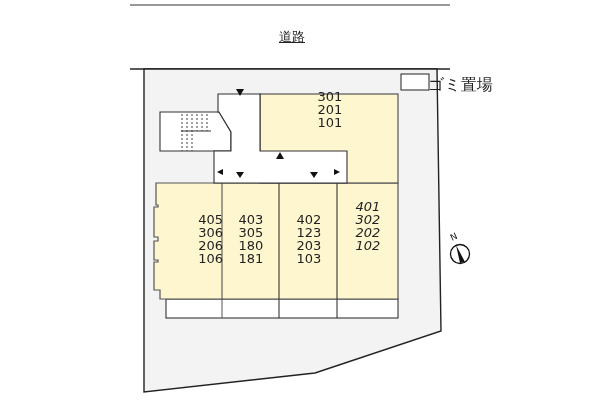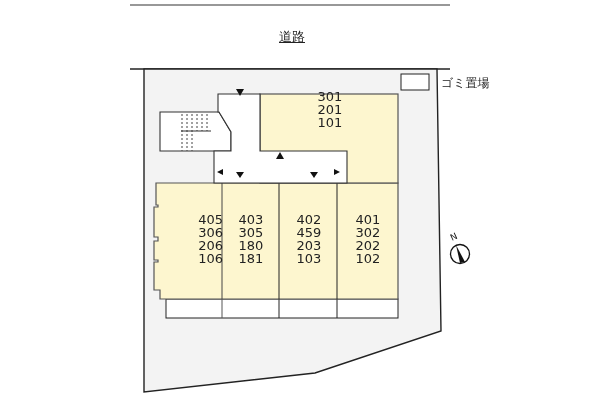--- a/index.html
+++ b/index.html
@@ -1,21 +1,21 @@
 <!DOCTYPE html>
 <html><head>
   <meta charset="utf-8">
   <style>
     html, body { margin: 0; padding: 0; background: #ffffff; }
     body { width: 600px; height: 400px; position: relative; overflow: hidden;
            font-family: "DejaVu Sans", sans-serif; }
     svg { position: absolute; left: 0; top: 0; }
     .lbl { position: absolute; color: #222; font-family: "DejaVu Sans", sans-serif; }
     .road-label { left: 262px; top: 28px; width: 60px; text-align: center; font-size: 13px; text-decoration: underline; }
-    .garbage-label { left: 441px; top: 75px; font-size: 12px; white-space: nowrap; }
+    .garbage-label { left: 428px; top: 75px; font-size: 16px; white-space: nowrap; }
     .unit { position: absolute; text-align: center; font-size: 13px; line-height: 13px; color: #222; }
     .unit span { display: block; }
   </style>
 </head>
 <body>
 
 <svg width="600" height="400" viewBox="0 0 600 400">
 
   <line x1="130" y1="5" x2="450" y2="5" stroke="#333" stroke-width="1.2"></line>
 
@@ -84,22 +84,22 @@
   <span>106</span>
 </div>
 <div class="unit" style="left:221px; top:213px; width:60px;">
   <span>403</span>
   <span>305</span>
   <span>180</span>
   <span>181</span>
 </div>
 <div class="unit" style="left:279px; top:213px; width:60px;">
   <span>402</span>
-  <span>459</span>
+  <span>123</span>
   <span>203</span>
   <span>103</span>
 </div>
-<div class="unit" style="left:338px; top:213px; width:60px;">
+<div class="unit" style="left:338px; top:200px; width:60px;font-style:italic;">
   <span>401</span>
   <span>302</span>
   <span>202</span>
   <span>102</span>
 </div>
 
 </body></html>

